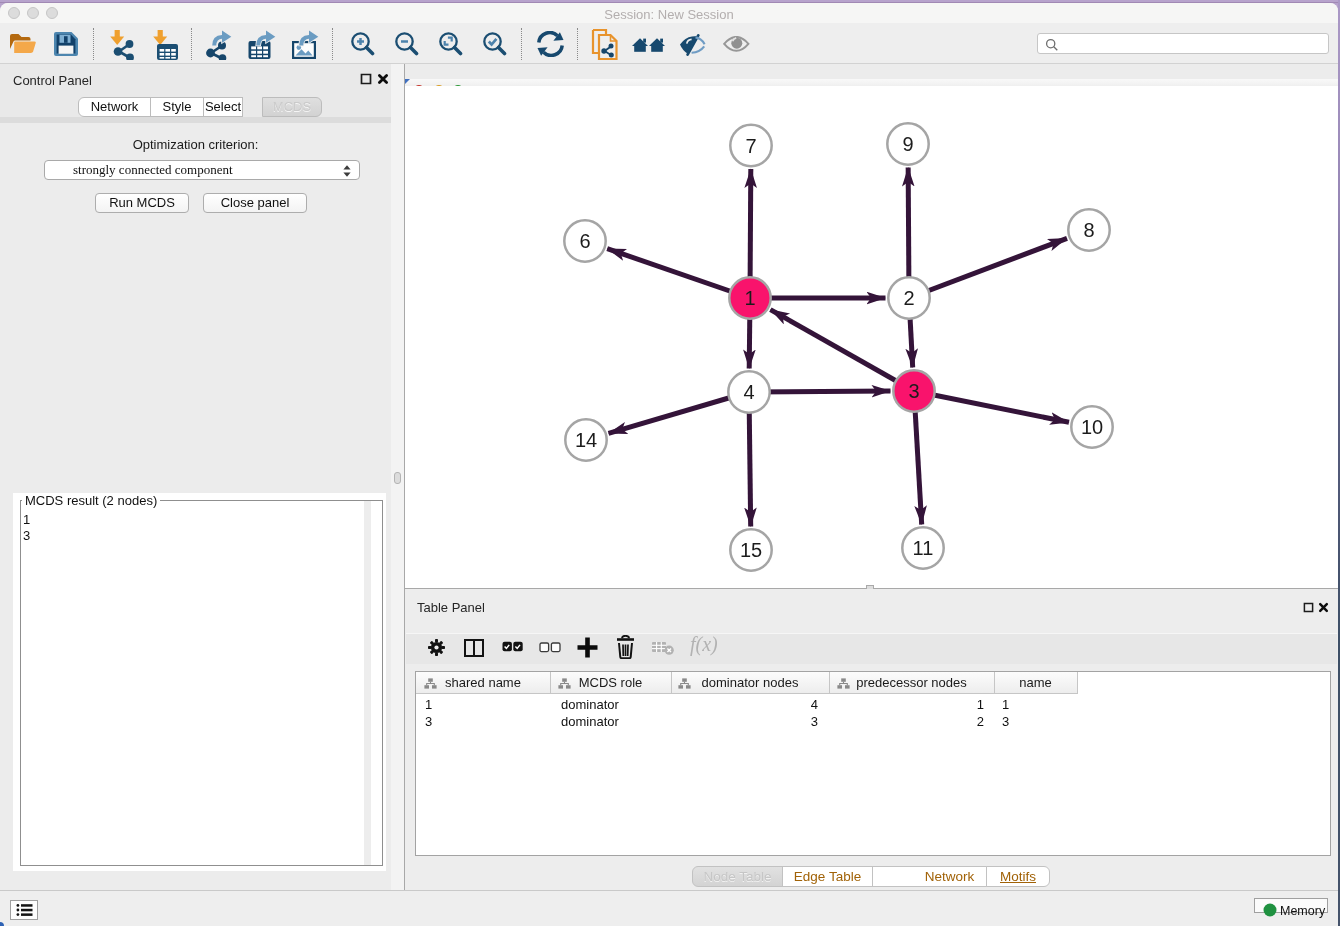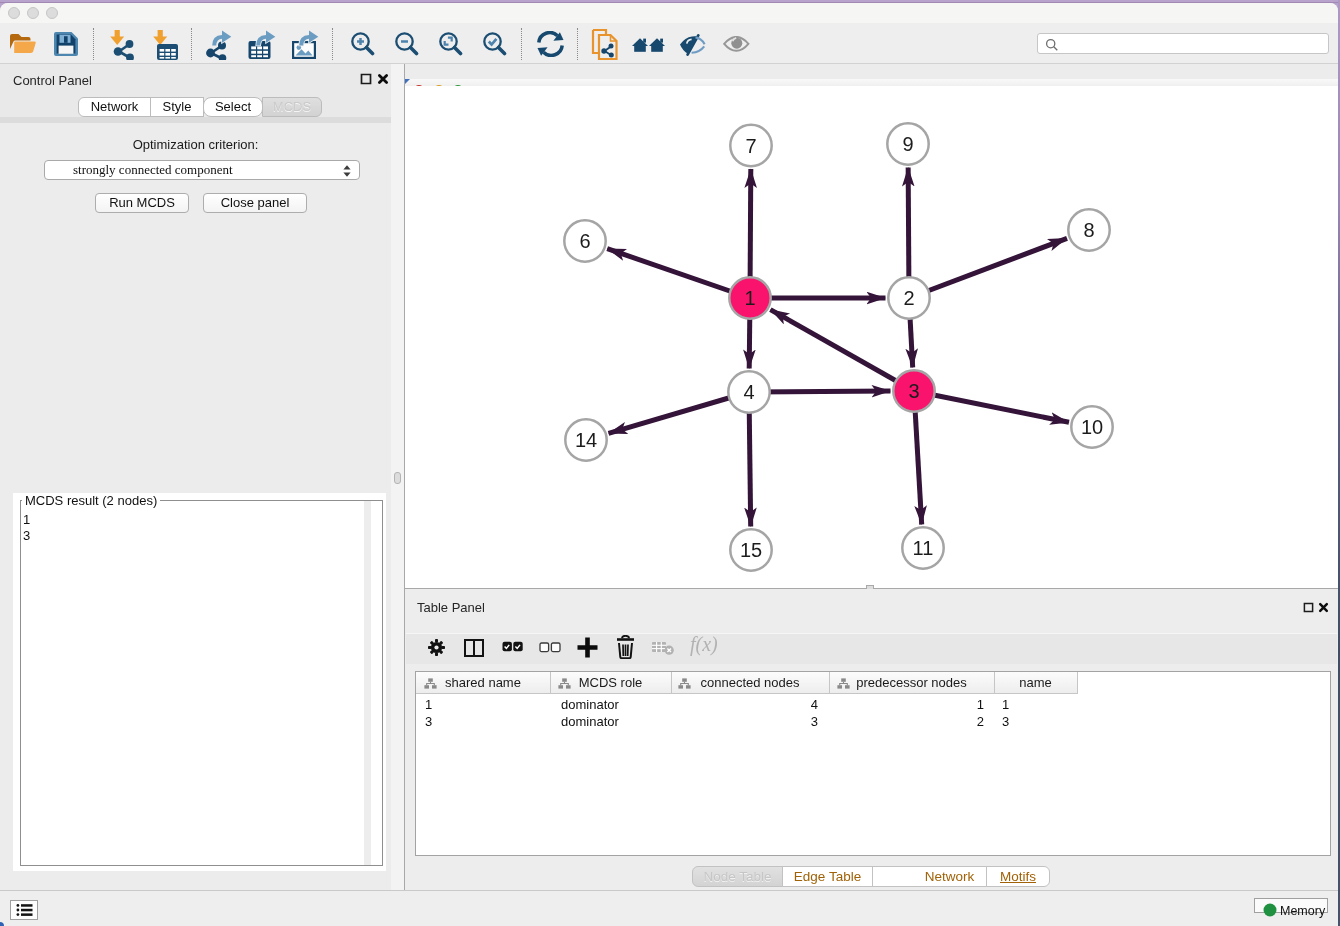--- a/index.html
+++ b/index.html
@@ -49,20 +49,21 @@
 </style>
 </head>
 <body>
 <div id="fxwrap">
 <div style="position:absolute;left:0;top:2px;width:1340px;height:1px;background:#a189b4;"></div>
 <div id="win"></div>
 <div id="titlebar">
   <div class="tcirc" style="left:8px;"></div>
   <div class="tcirc" style="left:27px;"></div>
   <div class="tcirc" style="left:46px;"></div>
+  <div id="title-text">Session: New Session</div>
 </div>
 <div id="toolbar">
 
   <div class="tsep" style="left:93px;"></div>
   <div class="tsep" style="left:191px;"></div>
   <div class="tsep" style="left:332px;"></div>
   <div class="tsep" style="left:521px;"></div>
   <div class="tsep" style="left:577px;"></div>
   <div id="tb-icons">
   <svg class="ic" style="left:9px;top:10px;" width="27" height="21" viewBox="0 0 27 21">
@@ -225,21 +226,21 @@
     <svg class="ic" style="left:360px;top:9px;" width="12" height="12" viewBox="0 0 12 12">
           <path d="M1.5 1.5 H10.5 V10.5 H1.5 Z" fill="none" stroke="#1c1c1c" stroke-width="1.7"></path>
         </svg>
     <svg class="ic" style="left:377px;top:9px;" width="12" height="12" viewBox="0 0 12 12">
           <path d="M2.4 2.4 L9.6 9.6 M9.6 2.4 L2.4 9.6" stroke="#0d0d0d" stroke-width="2.8" stroke-linecap="round"></path>
         </svg>
   </div>
   <div style="position:absolute;left:78px;top:33px;">
     <div class="tab" style="left:0;width:73px;border-radius:6px 0 0 6px;">Network</div>
     <div class="tab" style="left:72px;width:54px;">Style</div>
-    <div class="tab" style="left:125px;width:60px;border-radius:8px;">Select</div>
+    <div class="tab" style="left:125px;width:40px;">Select</div>
     <div class="tab" style="left:184px;width:60px;border-radius:0 6px 6px 0;background:linear-gradient(#dfdfdf,#d2d2d2);color:#cacaca;text-shadow:0 1px 0 #f5f5f5;">MCDS</div>
   </div>
   <div id="cp-band"></div>
   <div id="cp-content"></div>
   <div id="opt-label">Optimization criterion:</div>
   <div id="combo">strongly connected component
     <svg class="ic" style="right:7px;top:3.5px;" width="10" height="12" viewBox="0 0 10 12">
           <polygon points="5,0.2 8.6,4.4 1.4,4.4" fill="#3c3c3c"></polygon>
           <polygon points="5,11.8 8.6,7.6 1.4,7.6" fill="#3c3c3c"></polygon>
         </svg>
@@ -440,21 +441,21 @@
             <rect x="4.2" y="0.4" width="4.6" height="3.4"></rect>
             <rect x="0.4" y="7.2" width="4.6" height="3.4"></rect>
             <rect x="8" y="7.2" width="4.6" height="3.4"></rect>
           </g>
           <g stroke="#898989" stroke-width="1.1" fill="none">
             <path d="M6.5 3.8 V5.5 M2.7 7.2 V5.5 H10.3 V7.2"></path>
           </g>
         </svg>
     <div class="thc" style="left:0px;width:134px;">shared name</div>
     <div class="thc" style="left:134px;width:121px;">MCDS role</div>
-    <div class="thc" style="left:255px;width:158px;">connected nodes</div>
+    <div class="thc" style="left:255px;width:158px;">dominator nodes</div>
     <div class="thc" style="left:413px;width:165px;">predecessor nodes</div>
     <div class="thc" style="left:578px;width:83px;">name</div>
     <div class="tcell" style="left:9px;top:25px;">1</div>
     <div class="tcell" style="left:145px;top:25px;">dominator</div>
     <div class="tcell" style="left:330px;top:25px;width:72px;text-align:right;">4</div>
     <div class="tcell" style="left:496px;top:25px;width:72px;text-align:right;">1</div>
     <div class="tcell" style="left:586px;top:25px;">1</div>
     <div class="tcell" style="left:9px;top:42px;">3</div>
     <div class="tcell" style="left:145px;top:42px;">dominator</div>
     <div class="tcell" style="left:330px;top:42px;width:72px;text-align:right;">3</div>

